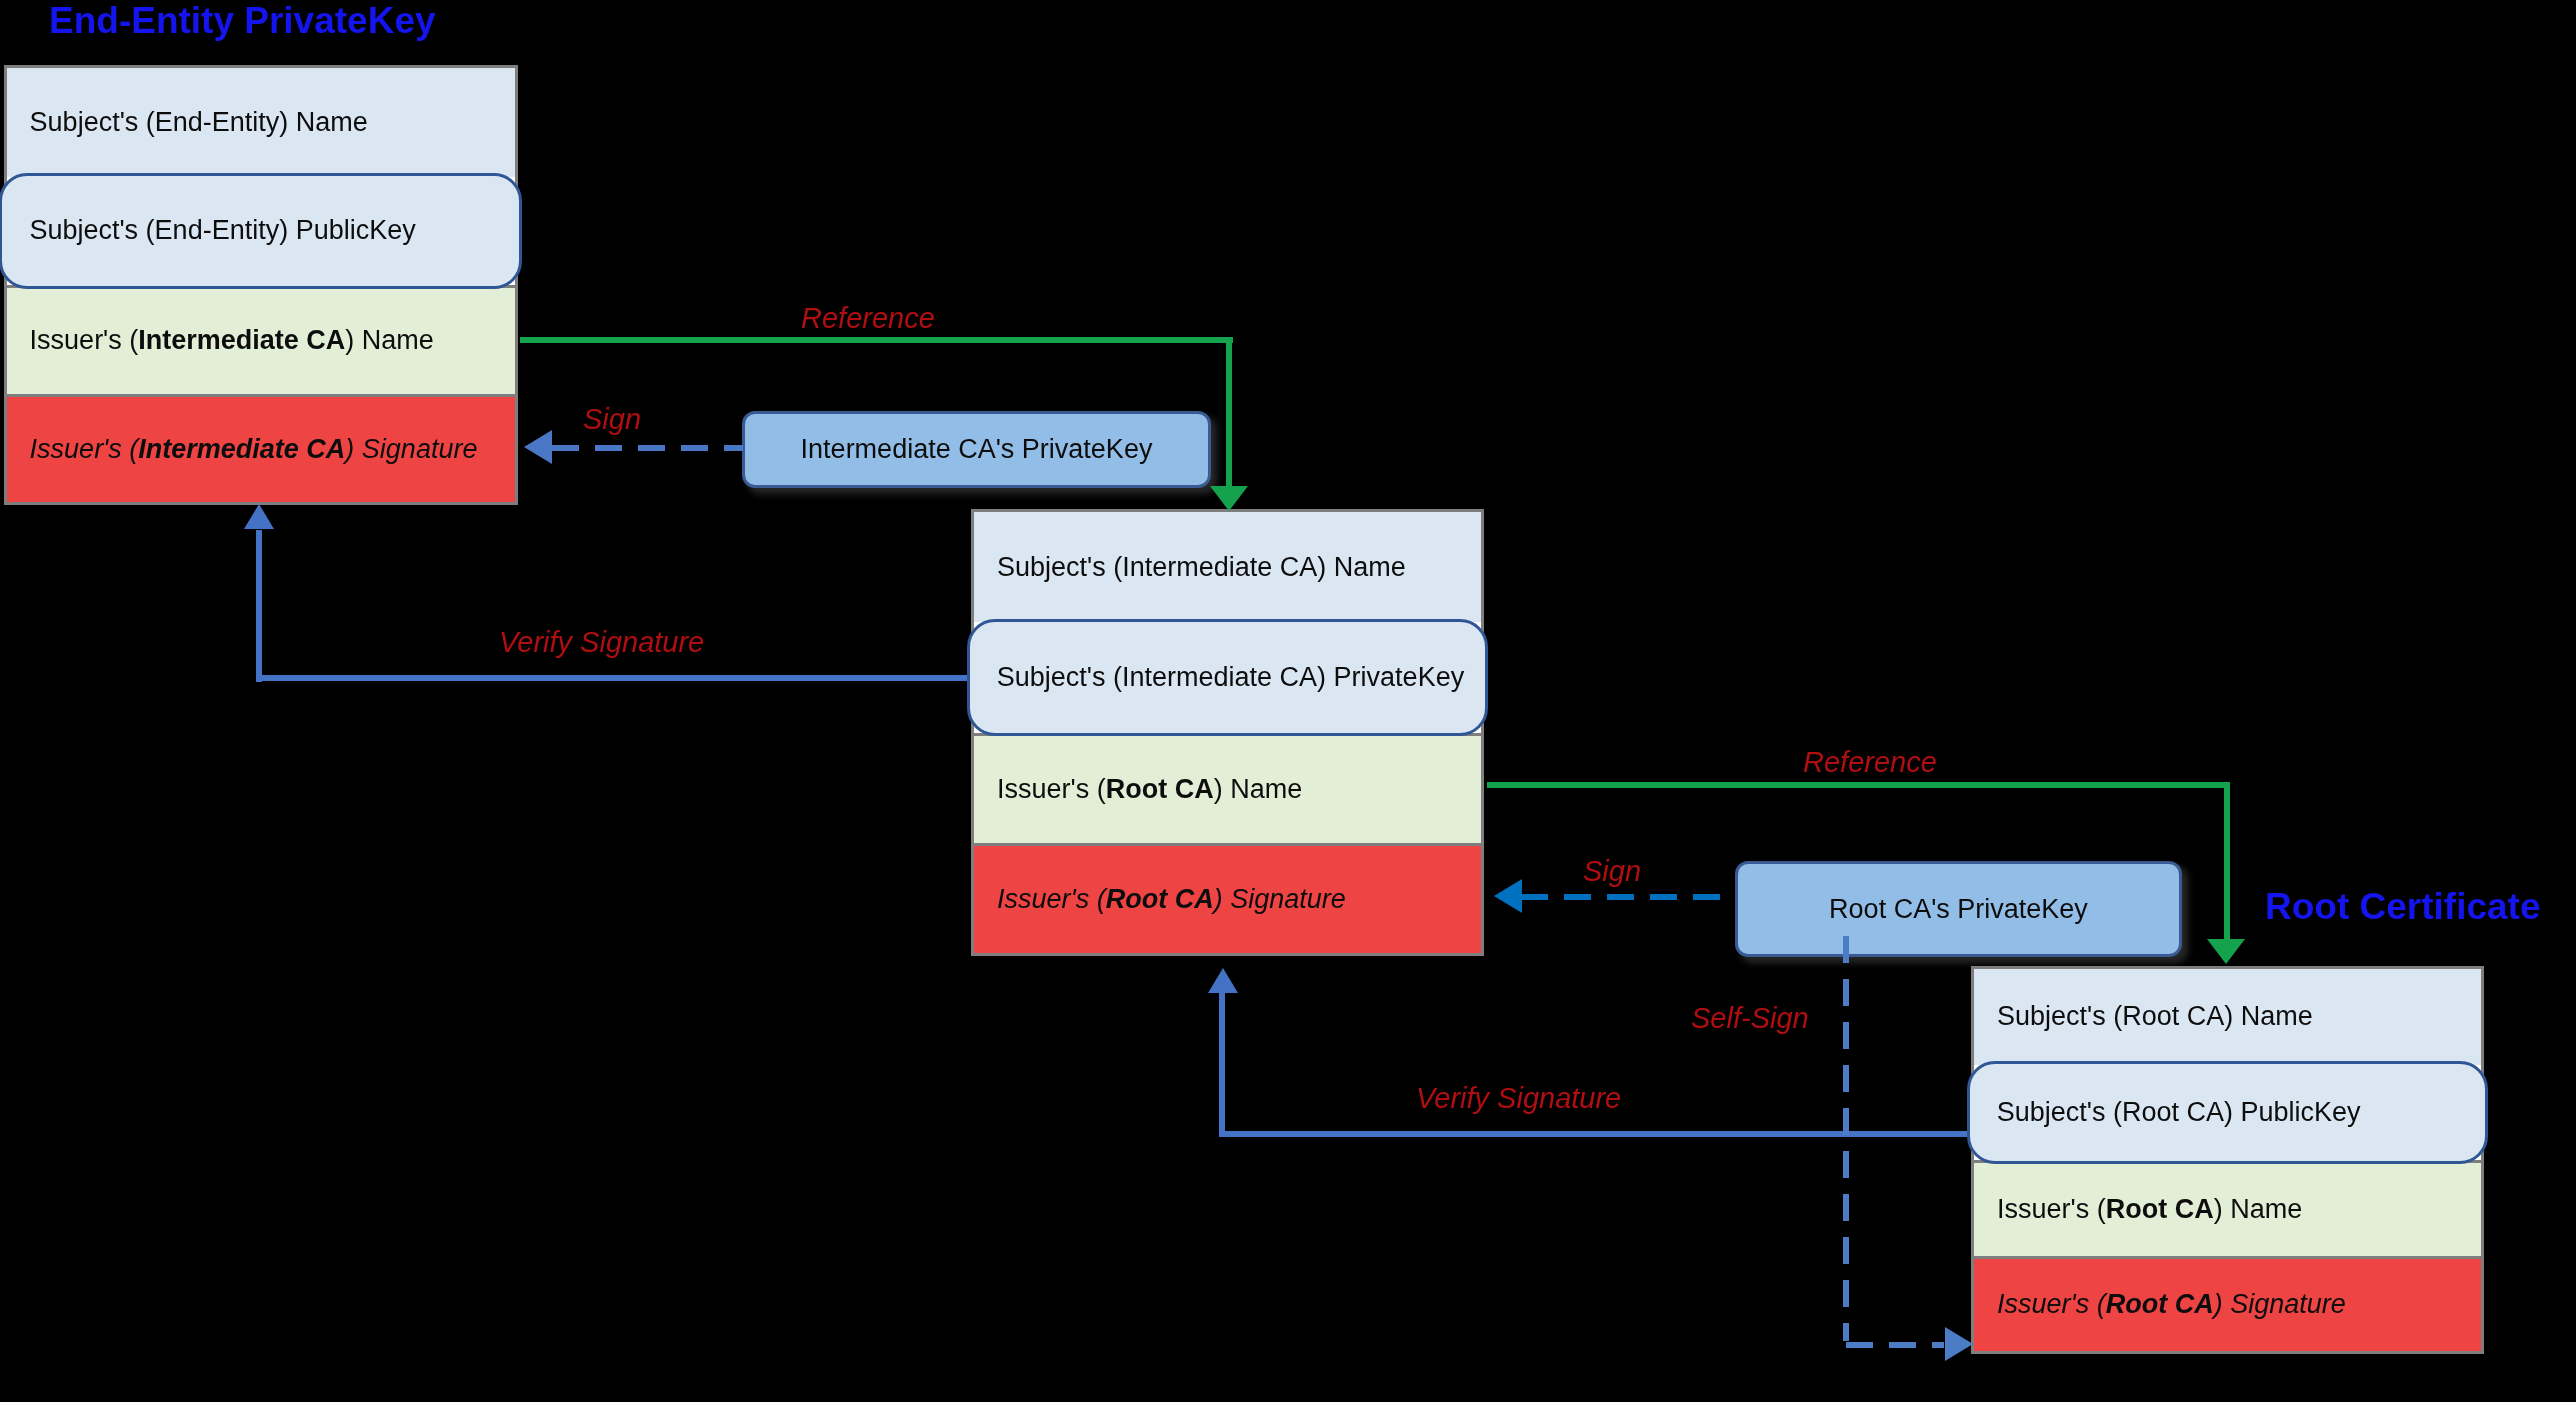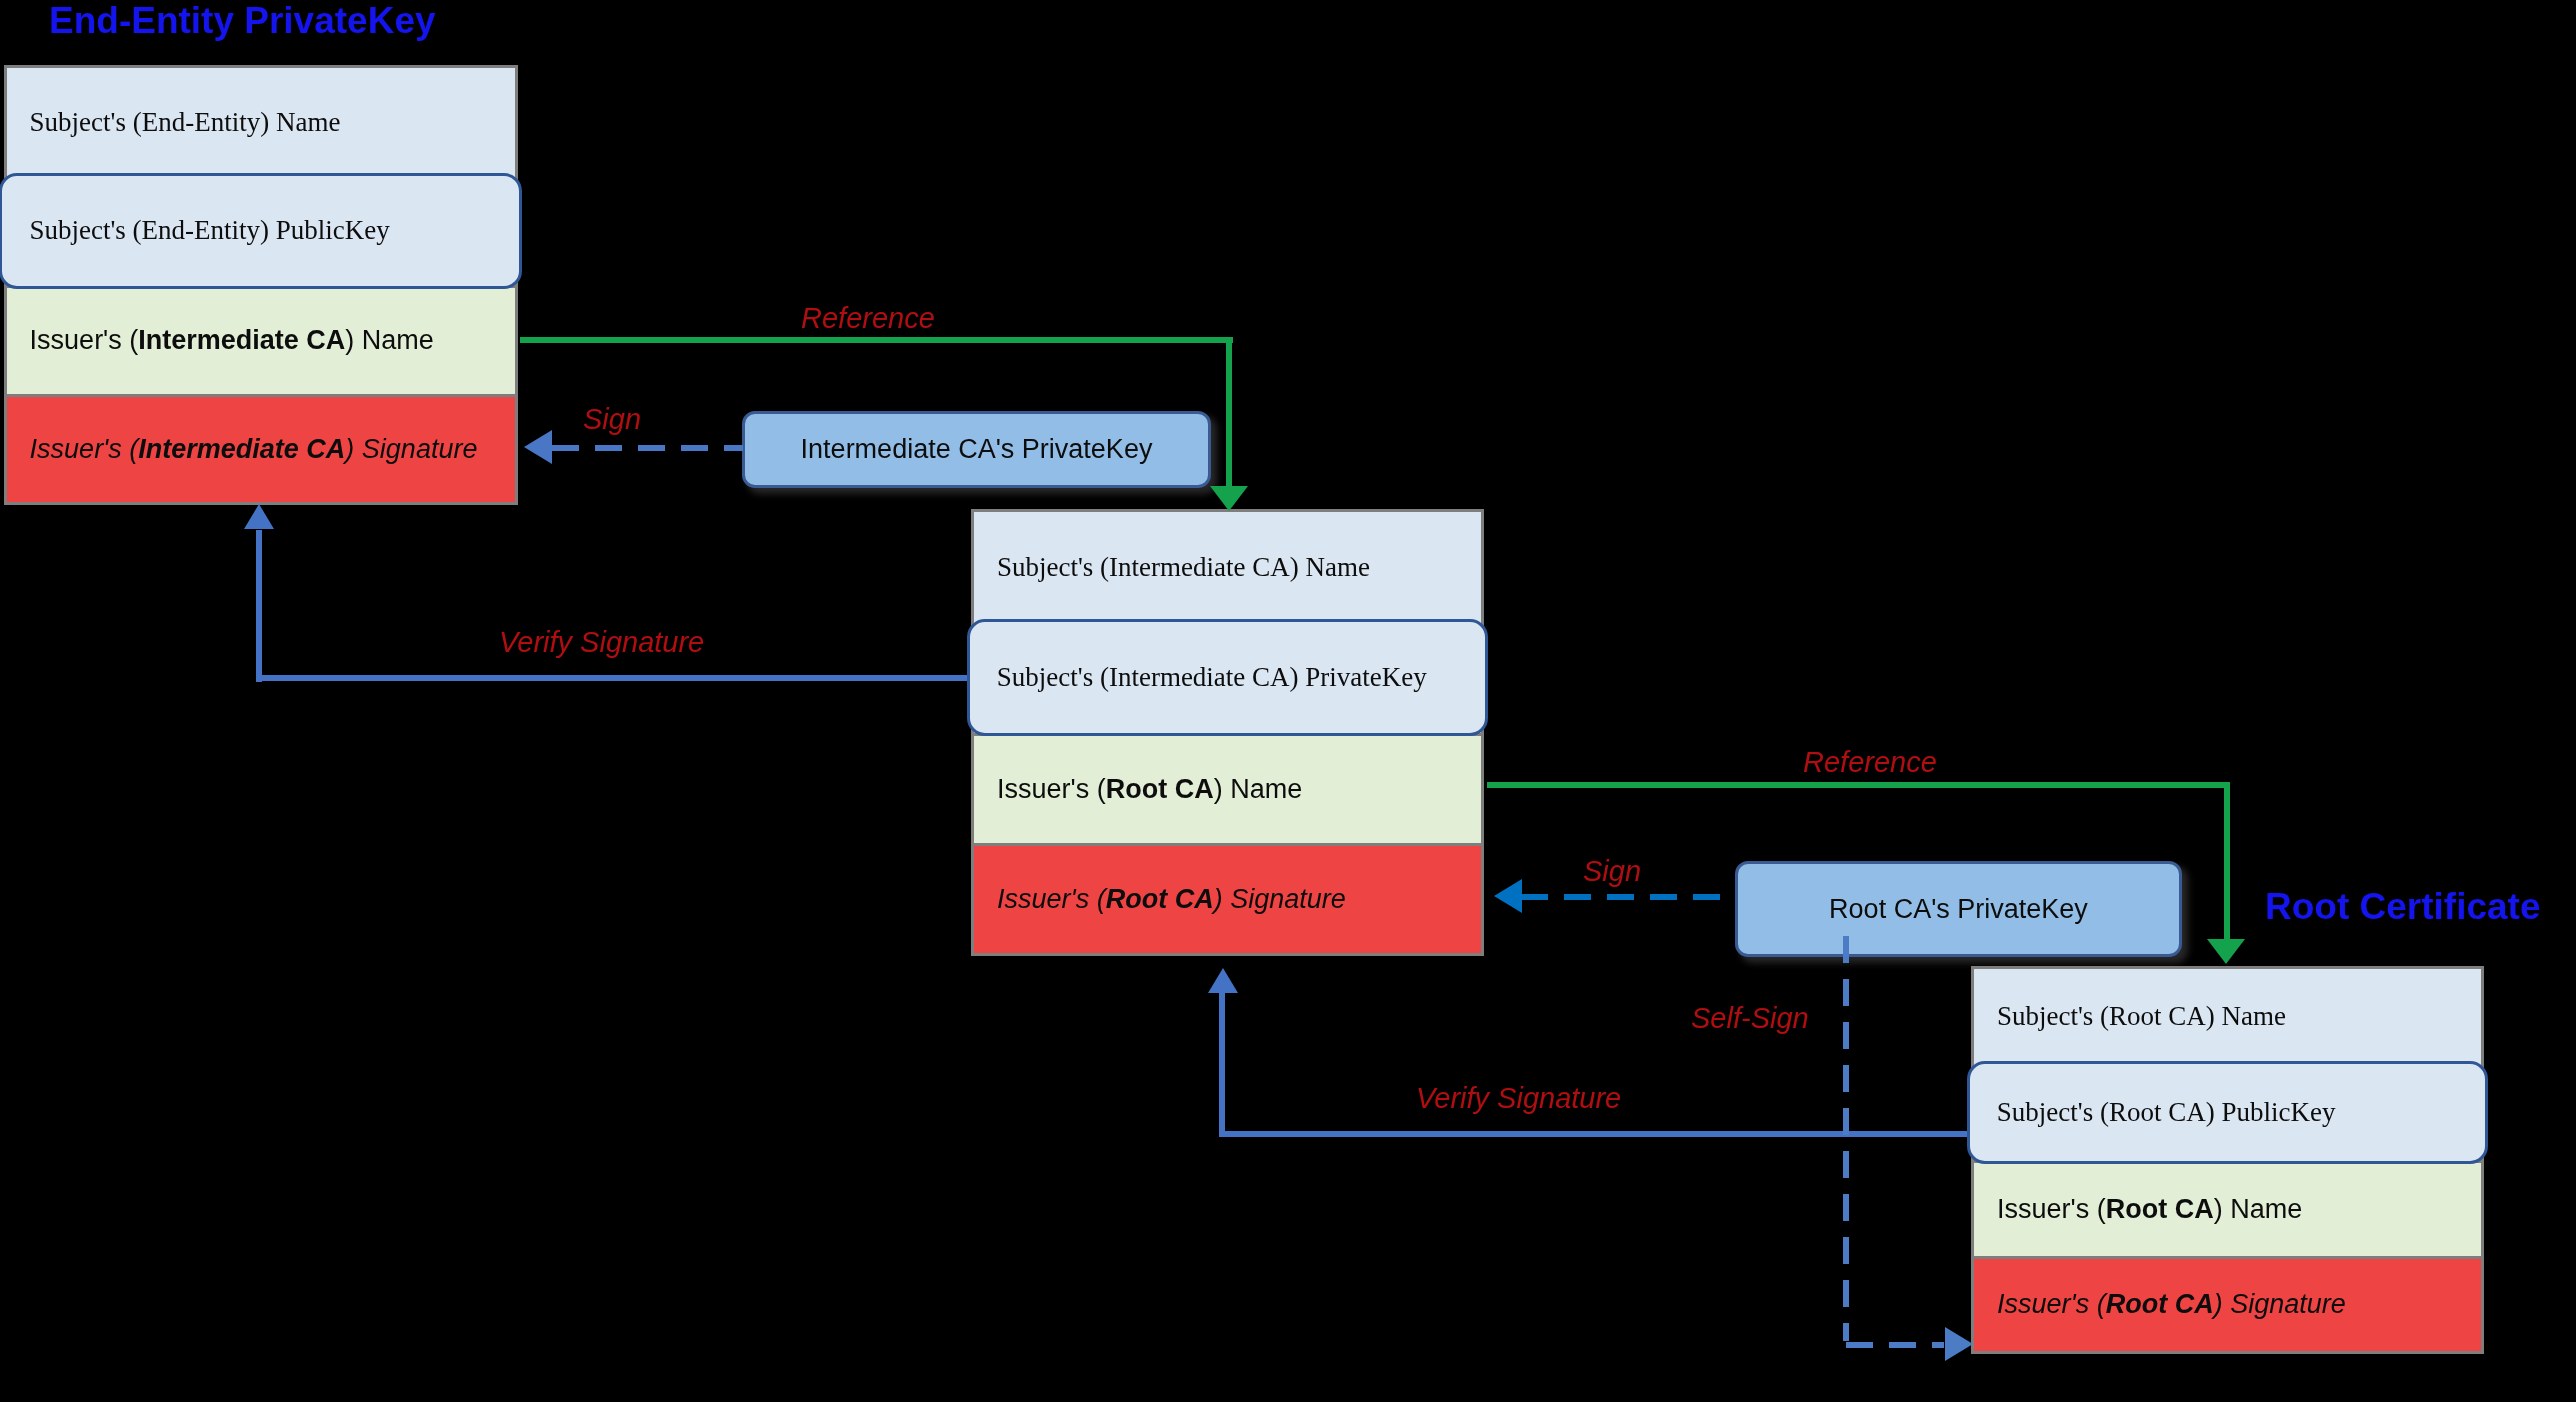--- a/index.html
+++ b/index.html
@@ -5,24 +5,24 @@
   html,body{margin:0;padding:0;background:#000;}
   #canvas{position:relative;width:2576px;height:1402px;background:#000000;overflow:hidden;
           font-family:"Liberation Sans","DejaVu Sans",sans-serif;}
 
   
   .cert{position:absolute;box-sizing:border-box;border:3.6px solid #7e7e7e;background:#ffffff;
         display:grid;grid-template-rows:repeat(4,1fr);}
   .cert-row{position:relative;box-sizing:border-box;display:flex;align-items:center;
             padding-left:23px;font-size:27px;color:#0d0d0d;white-space:nowrap;}
   .cert-row + .cert-row{border-top:3.6px solid #7e7e7e;}
-  .bg-blue{background:#dbe6f3;font-family:Liberation Serif, serif;}
+  .bg-blue{background:#dbe6f3;}
   .bg-green{background:#e2eed6;}
   .bg-white{background:#ef4444;font-style:italic;}
-  .pubkey{border:3.6px solid #2f5695 !important;border-radius:18px;margin:-3.6px -7.2px;
+  .pubkey{border:3.6px solid #2f5695 !important;border-radius:28px;margin:-3.6px -7.2px;
           z-index:2;background:#dbe6f3;padding-left:27px;}
 
   
   .cert-title{position:absolute;font-weight:bold;font-size:37px;color:#1414ee;white-space:nowrap;}
   .edge-label{position:absolute;font-style:italic;font-weight:normal;font-size:29px;color:#b00e10;white-space:nowrap;}
 
   
   .pk-box{position:absolute;box-sizing:border-box;border:3.6px solid #3a5a94;border-radius:13px;
           background:#92bde6;display:flex;align-items:center;justify-content:center;
           font-size:27px;color:#0d0d0d;white-space:nowrap;

